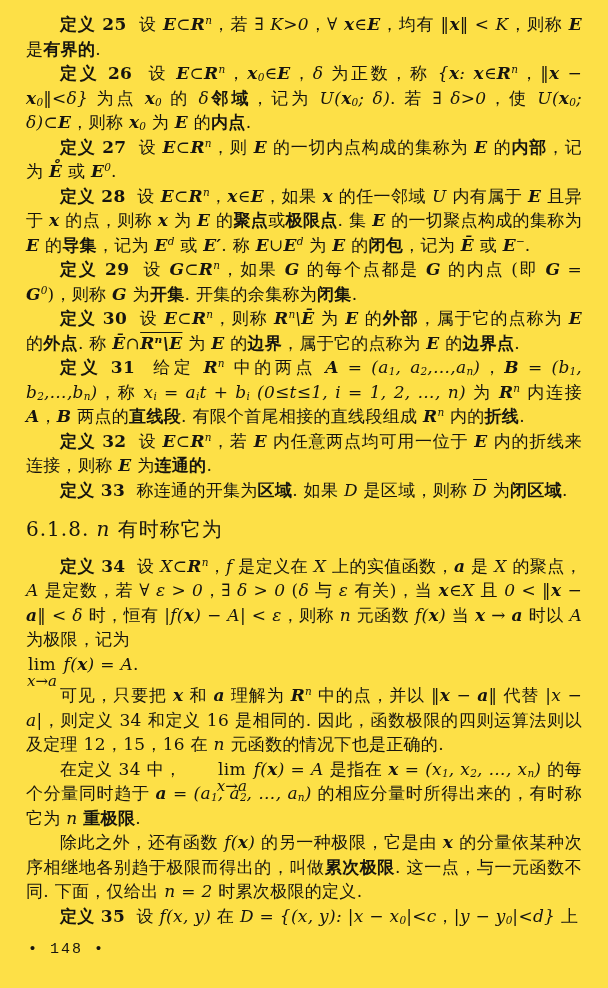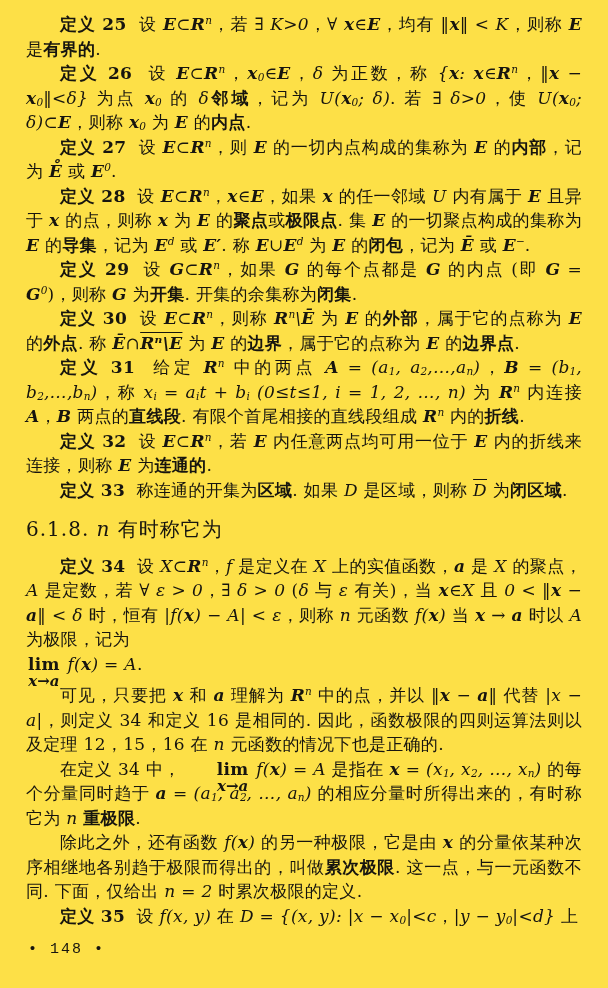--- a/index.html
+++ b/index.html
@@ -34,21 +34,21 @@
   }
   
   .r-b{font-weight:700;}
   .r-m{font-style:italic;}
   .r-mb{font-style:italic;font-weight:700;}
   .r-sup,.r-sub{font-style:italic;font-size:0.62em;line-height:0;letter-spacing:0;}
   .r-sup{vertical-align:0.55em;}
   .r-sub{vertical-align:-0.2em;}
   .r-ol{text-decoration:overline;}
   
-  .lim{display:inline-block;position:relative;margin:0 2px;font-weight:bold;}
+  .lim{display:inline-block;position:relative;margin:0 2px;}
   .lim .lim-word{font-style:normal;}
   .lim .lim-sub{
     position:absolute;left:50%;top:100%;
     transform:translate(-50%,-7px);
     font-size:15px;font-style:italic;white-space:nowrap;
     letter-spacing:0;
   }
   .pagenum{
     position:absolute;left:28px;bottom:30px;
     font-size:15px;letter-spacing:2px;font-family:Liberation Mono, monospace;

